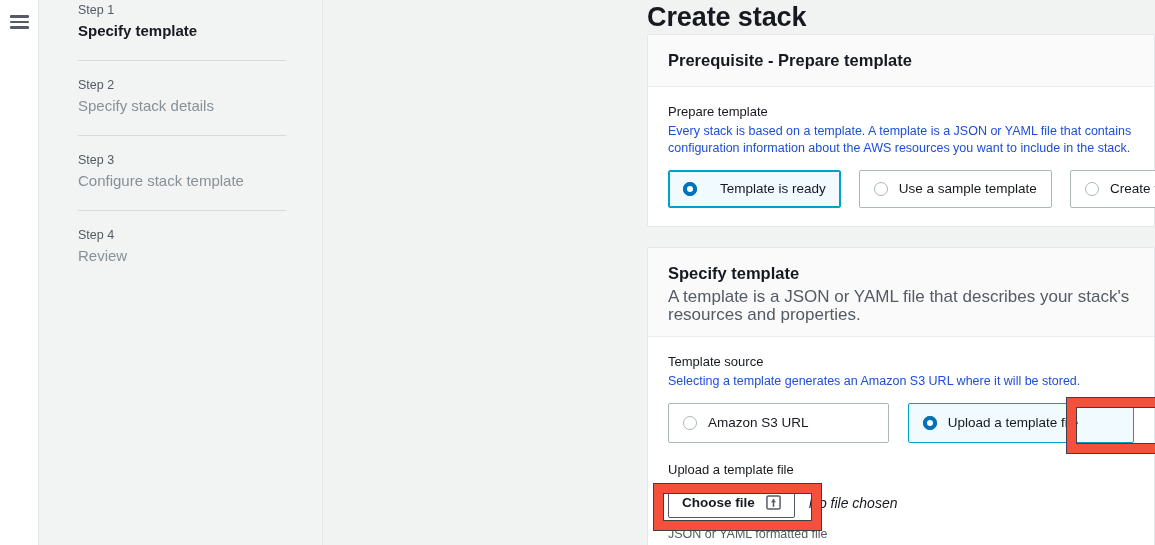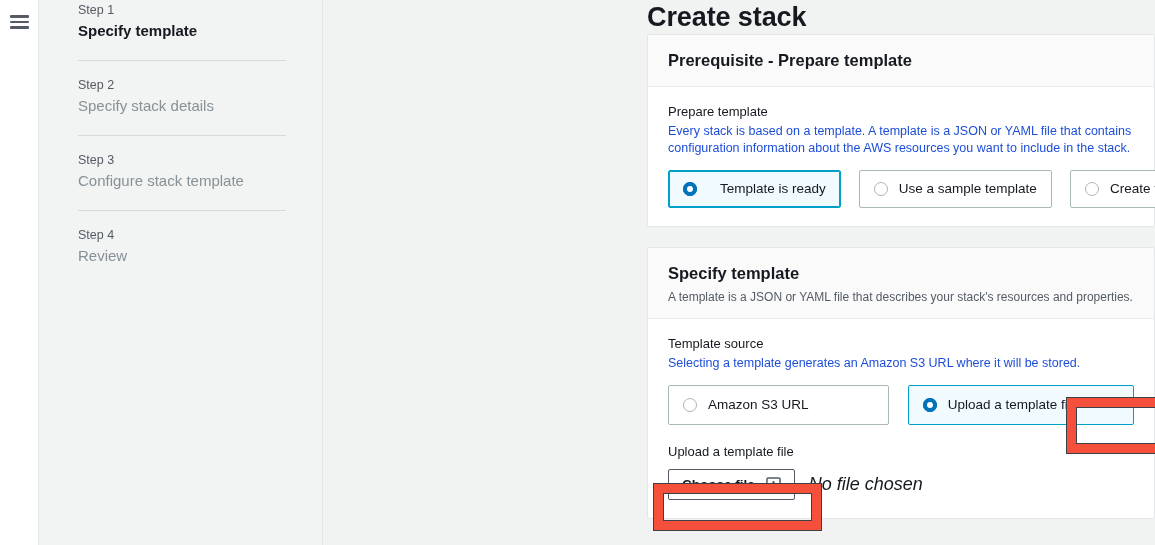--- a/index.html
+++ b/index.html
@@ -125,21 +125,21 @@
     padding: 14px 20px 15px 20px;
   }
   .panel-header.with-desc { padding-bottom: 12px; }
   .panel-title {
     font-size: 16.5px;
     font-weight: bold;
     color: #16191f;
     line-height: 22px;
   }
   .panel-subtitle {
-    font-size: 12px;
+    font-size: 17px;
     color: #545b64;
     line-height: 18px;
     padding-top: 4px;
   }
   .panel-body {
     padding: 16px 20px 18px 20px;
   }
 
   .field-label {
     font-size: 13px;
@@ -290,21 +290,21 @@
     color: #16191f;
     line-height: 18px;
     white-space: nowrap;
   }
   .upload-icon {
     display: inline-flex;
     width: 15px;
     height: 15px;
   }
   .no-file {
-    font-size: 18px;
+    font-size: 14px;
     font-style: italic;
     color: #16191f;
     margin-left: 14px;
     white-space: nowrap;
   }
   .file-hint {
     font-size: 12.5px;
     color: #545b64;
     line-height: 17px;
     margin-top: 8px;
@@ -415,20 +415,21 @@
                 <svg width="15" height="15" viewBox="0 0 16 16" aria-hidden="true">
                   <rect x="1" y="1" width="14" height="14" rx="1.5" ry="1.5" fill="none" stroke="#545b64" stroke-width="1.6"></rect>
                   <path d="M8 11.8 V5.2" stroke="#545b64" stroke-width="1.7" stroke-linecap="square"></path>
                   <path d="M5.2 7.6 L8 4.6 L10.8 7.6 Z" fill="#545b64"></path>
                 </svg>
               </span>
             </div>
             <div class="no-file">No file chosen</div>
           </div>
 
+          <div class="file-hint">JSON or YAML formatted file</div>
 
         </div>
       </div>
 
     </div>
 
     <div class="hl" id="hl-upload">
       <div class="hl-inner-line"></div>
     </div>
     <div class="hl" id="hl-choose">

